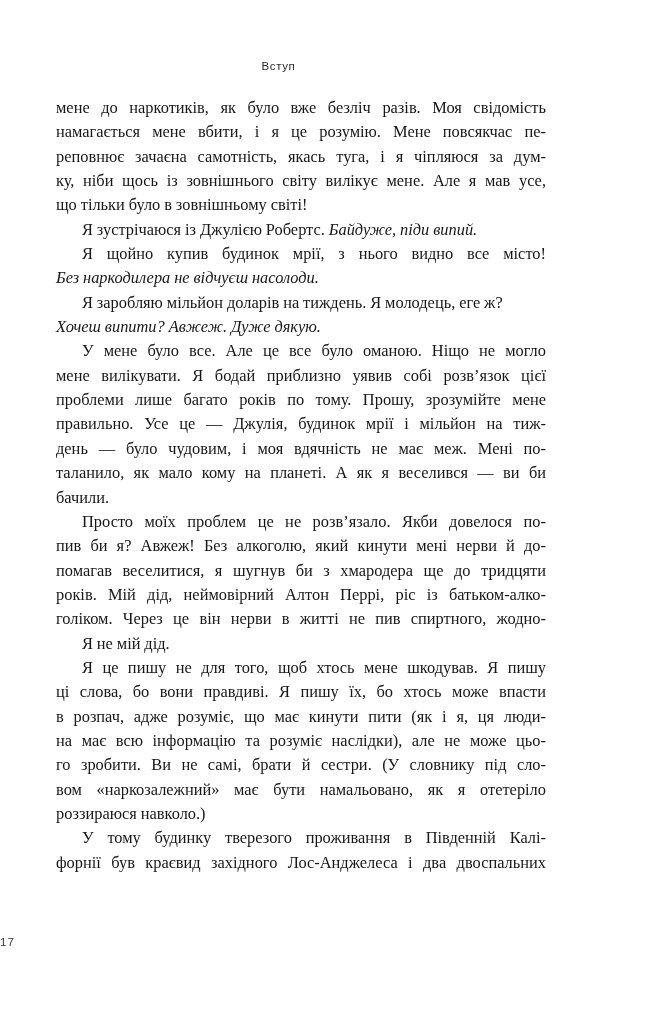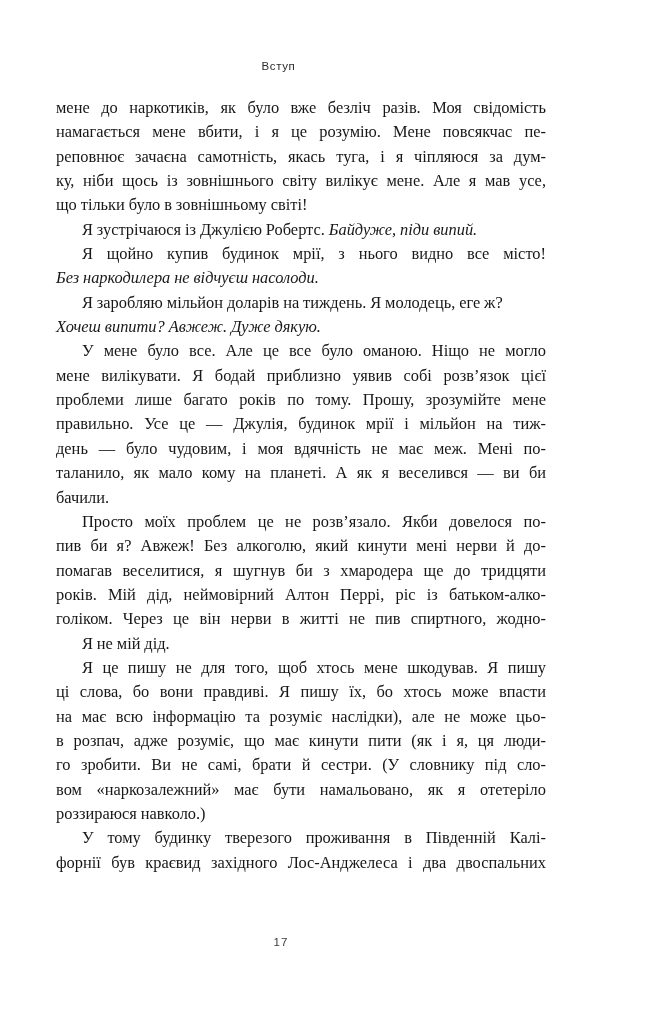--- a/index.html
+++ b/index.html
@@ -26,21 +26,20 @@
     font-family: "Liberation Sans", "DejaVu Sans", sans-serif;
     font-size: 11.5px;
     letter-spacing: 0.6px;
     color: #2b2b2b;
   }
   .folio {
     position: absolute;
     top: 936px;
     left: 0;
     width: 562px;
-    text-align: center;
     font-family: "Liberation Sans", "DejaVu Sans", sans-serif;
     font-size: 11.5px;
     letter-spacing: 1.2px;
     color: #3a3a3a;
   }
   .body-col {
     position: absolute;
     left: 56px;
     top: 96px;
     width: 490px;
@@ -127,22 +126,22 @@
       <span class="ln-just">голіком. Через це він нерви в житті не пив спиртного, жодно-</span>
     </p>
 
     <p class="para">
       <span class="ln-flat"><span class="indent-first"></span><span>Я не мій дід.</span></span>
     </p>
 
     <p class="para">
       <span class="ln-just"><span class="indent-first"></span><span>Я це пишу не для того, щоб хтось мене шкодував. Я пишу</span></span>
       <span class="ln-just">ці слова, бо вони правдиві. Я пишу їх, бо хтось може впасти</span>
+      <span class="ln-just">в розпач, адже розуміє, що має кинути пити (як і я, ця люди-</span>
       <span class="ln-just">на має всю інформацію та розуміє наслідки), але не може цьо-</span>
-      <span class="ln-just">в розпач, адже розуміє, що має кинути пити (як і я, ця люди-</span>
       <span class="ln-just">го зробити. Ви не самі, брати й сестри. (У словнику під сло-</span>
       <span class="ln-just">вом «наркозалежний» має бути намальовано, як я отетеріло</span>
       <span class="ln-flat">роззираюся навколо.)</span>
     </p>
 
     <p class="para">
       <span class="ln-just"><span class="indent-first"></span><span>У тому будинку тверезого проживання в Південній Калі-</span></span>
       <span class="ln-just">форнії був краєвид західного Лос-Анджелеса і два двоспальних</span>
     </p>
 

